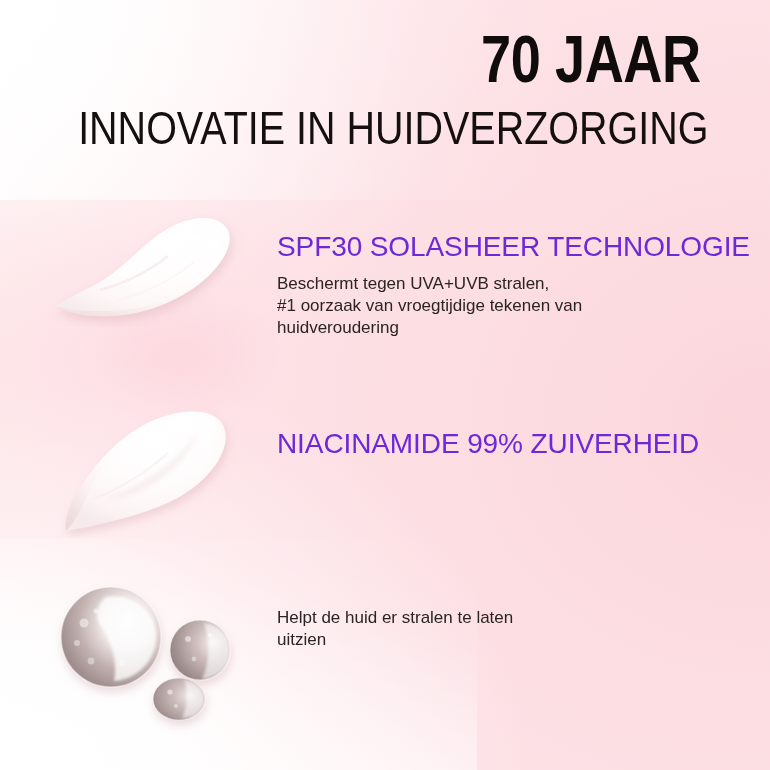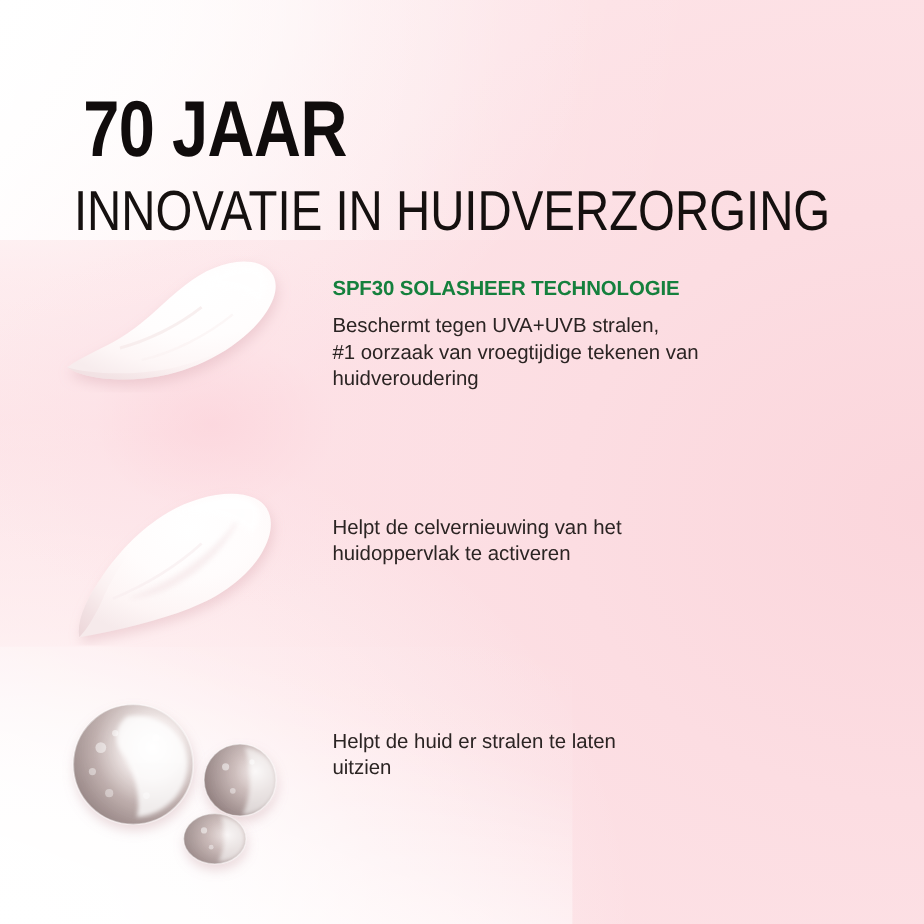--- a/index.html
+++ b/index.html
@@ -76,22 +76,21 @@
         rgba(255,255,255,0.08) 72%,
         rgba(255,255,255,0) 100%);
   }
 
   
   .header {
     position: absolute;
     left: 0;
     top: 26px;
     width: 100%;
-    text-align: left;
-    margin-top: 48px;
+    text-align: right;
   }
   .title-main {
     display: block;
     font-family: "Liberation Sans", sans-serif;
     font-weight: 700;
     font-size: 66px;
     line-height: 1.0;
     letter-spacing: -0.5px;
     color: #100c0c;
     transform: scaleX(0.82);
@@ -127,25 +126,25 @@
     width: 277px;
     flex: 0 0 277px;
     height: 150px;
   }
   .feature-text {
     flex: 1 1 auto;
     padding-right: 16px;
   }
   .feature-heading {
     font-family: "Liberation Sans", sans-serif;
-    font-weight: 700;
-    font-size: 17px;
+    font-weight: 400;
+    font-size: 28px;
     line-height: 1.1;
     letter-spacing: -0.1px;
-    color: #15803d;
+    color: #6d28d9;
     margin: 0 0 10px 0;
     white-space: nowrap;
   }
   .feature-body {
     font-family: "Liberation Sans", sans-serif;
     font-weight: 400;
     font-size: 17px;
     line-height: 1.31;
     color: #2b2423;
     margin: 0;
@@ -283,22 +282,21 @@
           <path d="M 96 26
                    C 118 14, 144 8, 160 14
                    C 170 19, 170 30, 162 42
                    C 148 26, 122 22, 96 26 Z" fill="#ffffff" opacity="0.9" filter="url(#cream2Soft)"></path>
 
           <path d="M 46 96 C 70 86, 98 70, 120 50" stroke="#f8eef0" stroke-width="2.2" fill="none" opacity="0.7"></path>
         </svg>
       </div>
     </div>
     <div class="feature-text">
-      <p class="feature-body">Helpt de celvernieuwing van het
-huidoppervlak te activeren</p>
+      <h2 class="feature-heading">NIACINAMIDE 99% ZUIVERHEID</h2>
     </div>
   </div>
 
   <div class="feature" id="feature-3">
     <div class="feature-visual">
       <div id="droplets-wrap" class="droplets-svg">
         <svg width="210" height="165" viewBox="0 0 210 165" xmlns="http://www.w3.org/2000/svg">
           <defs>
             <radialGradient id="dropBig" cx="66%" cy="36%" r="74%">
               <stop offset="0%" stop-color="#ffffff" stop-opacity="0.97"></stop>

